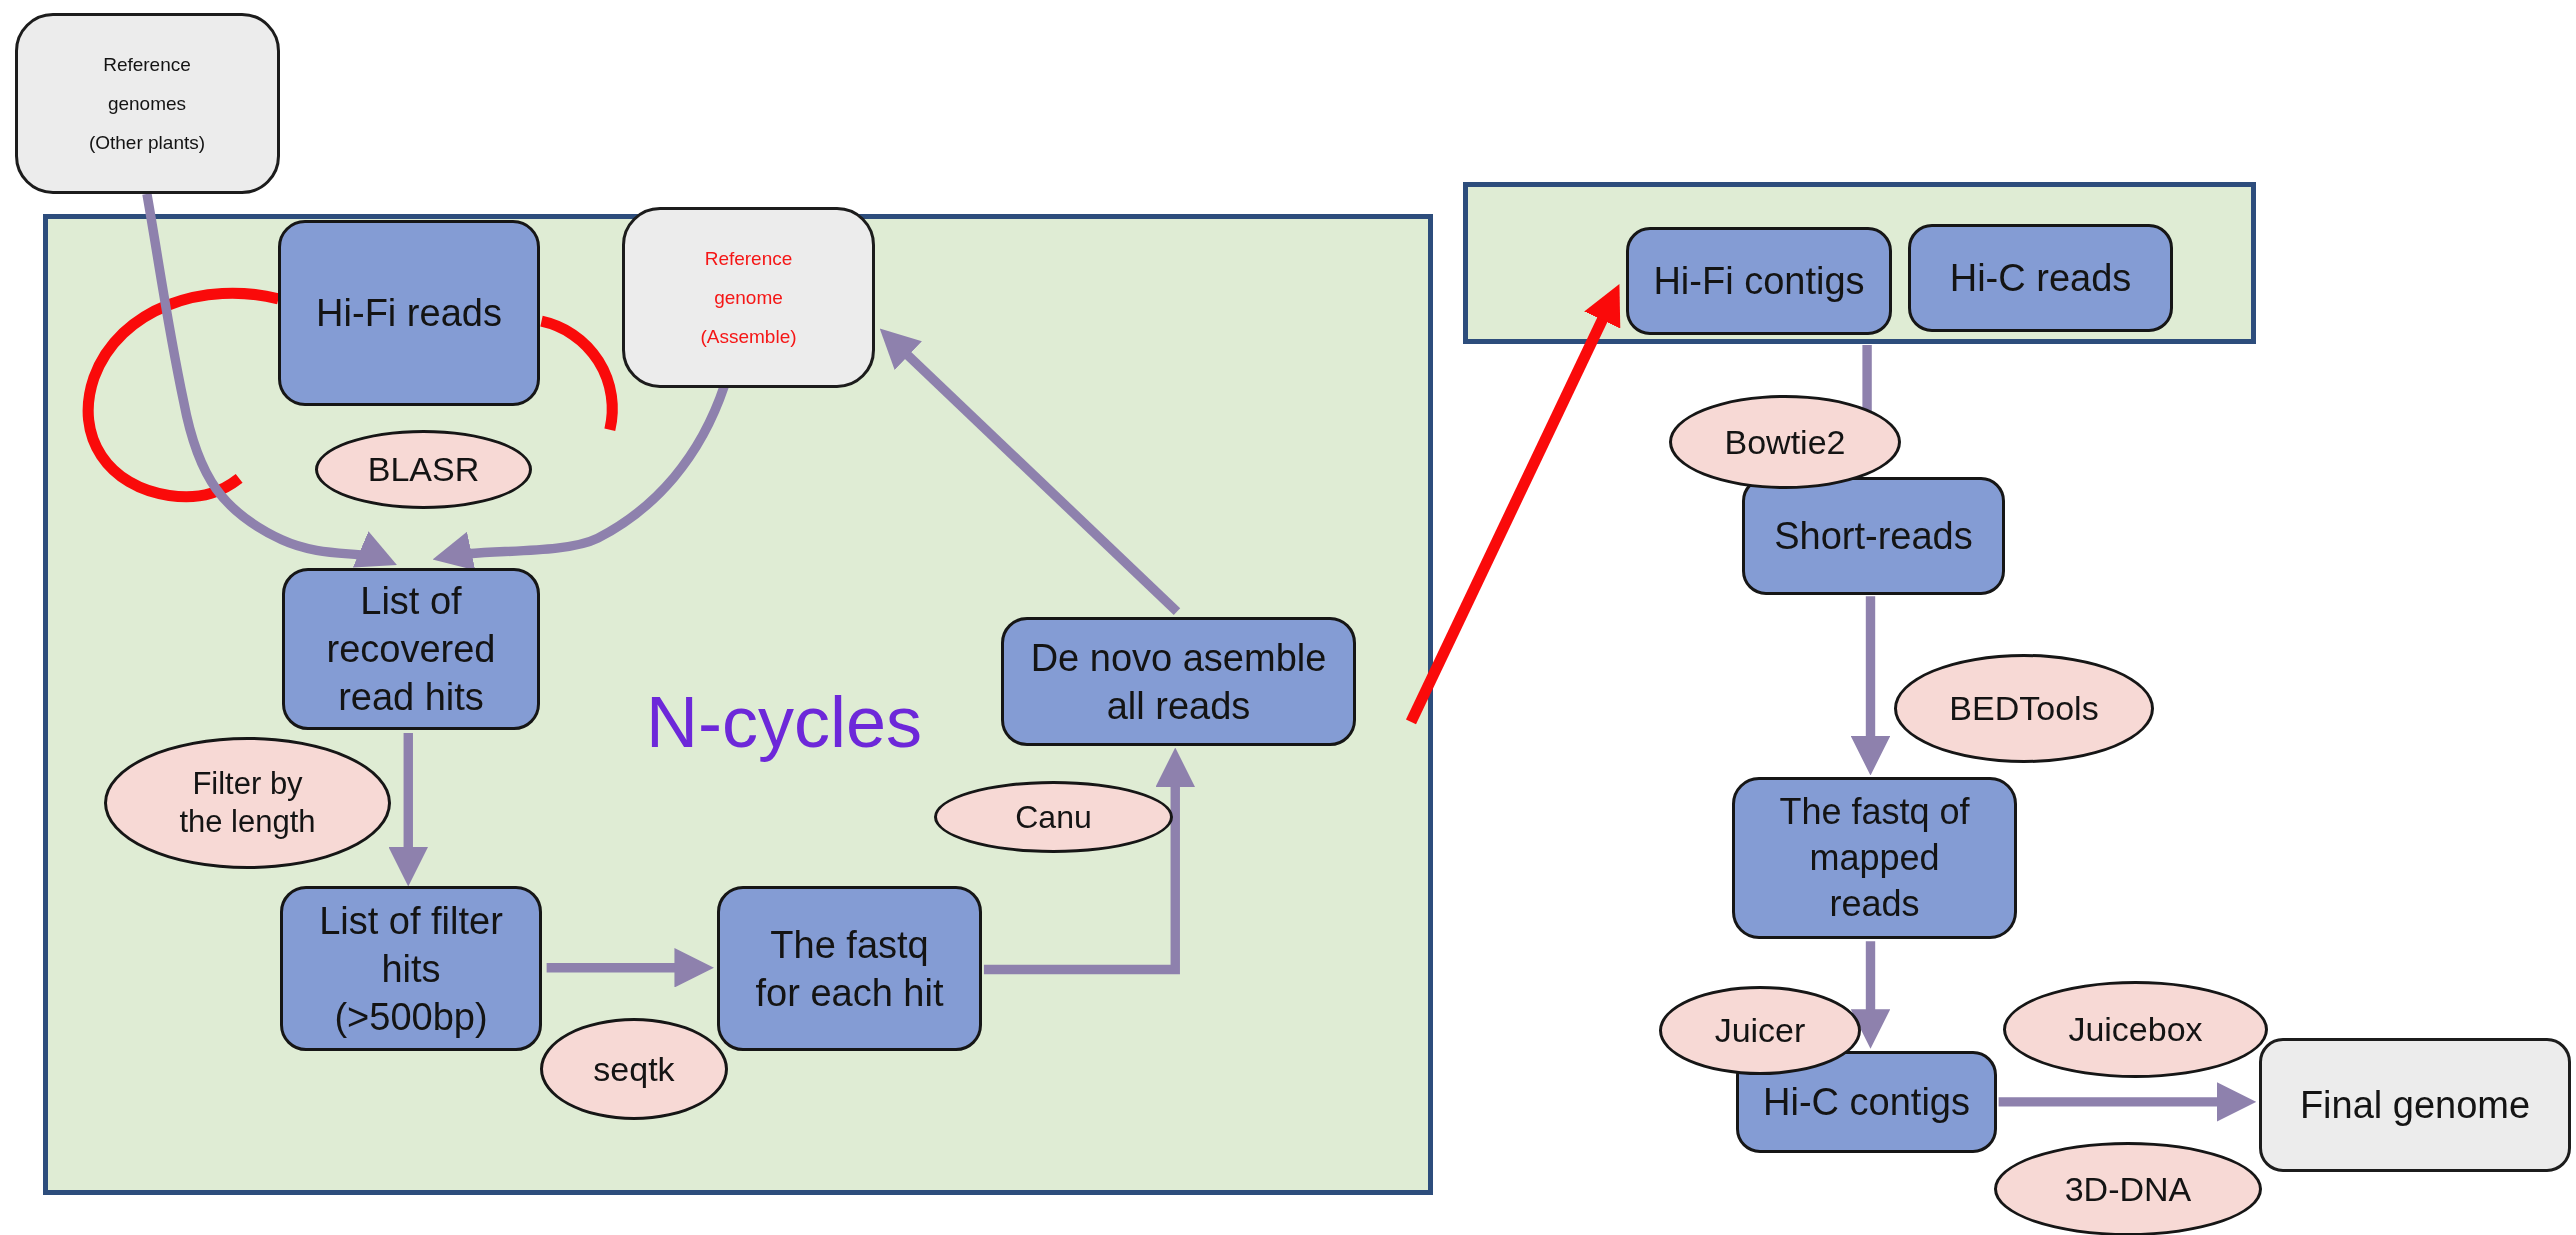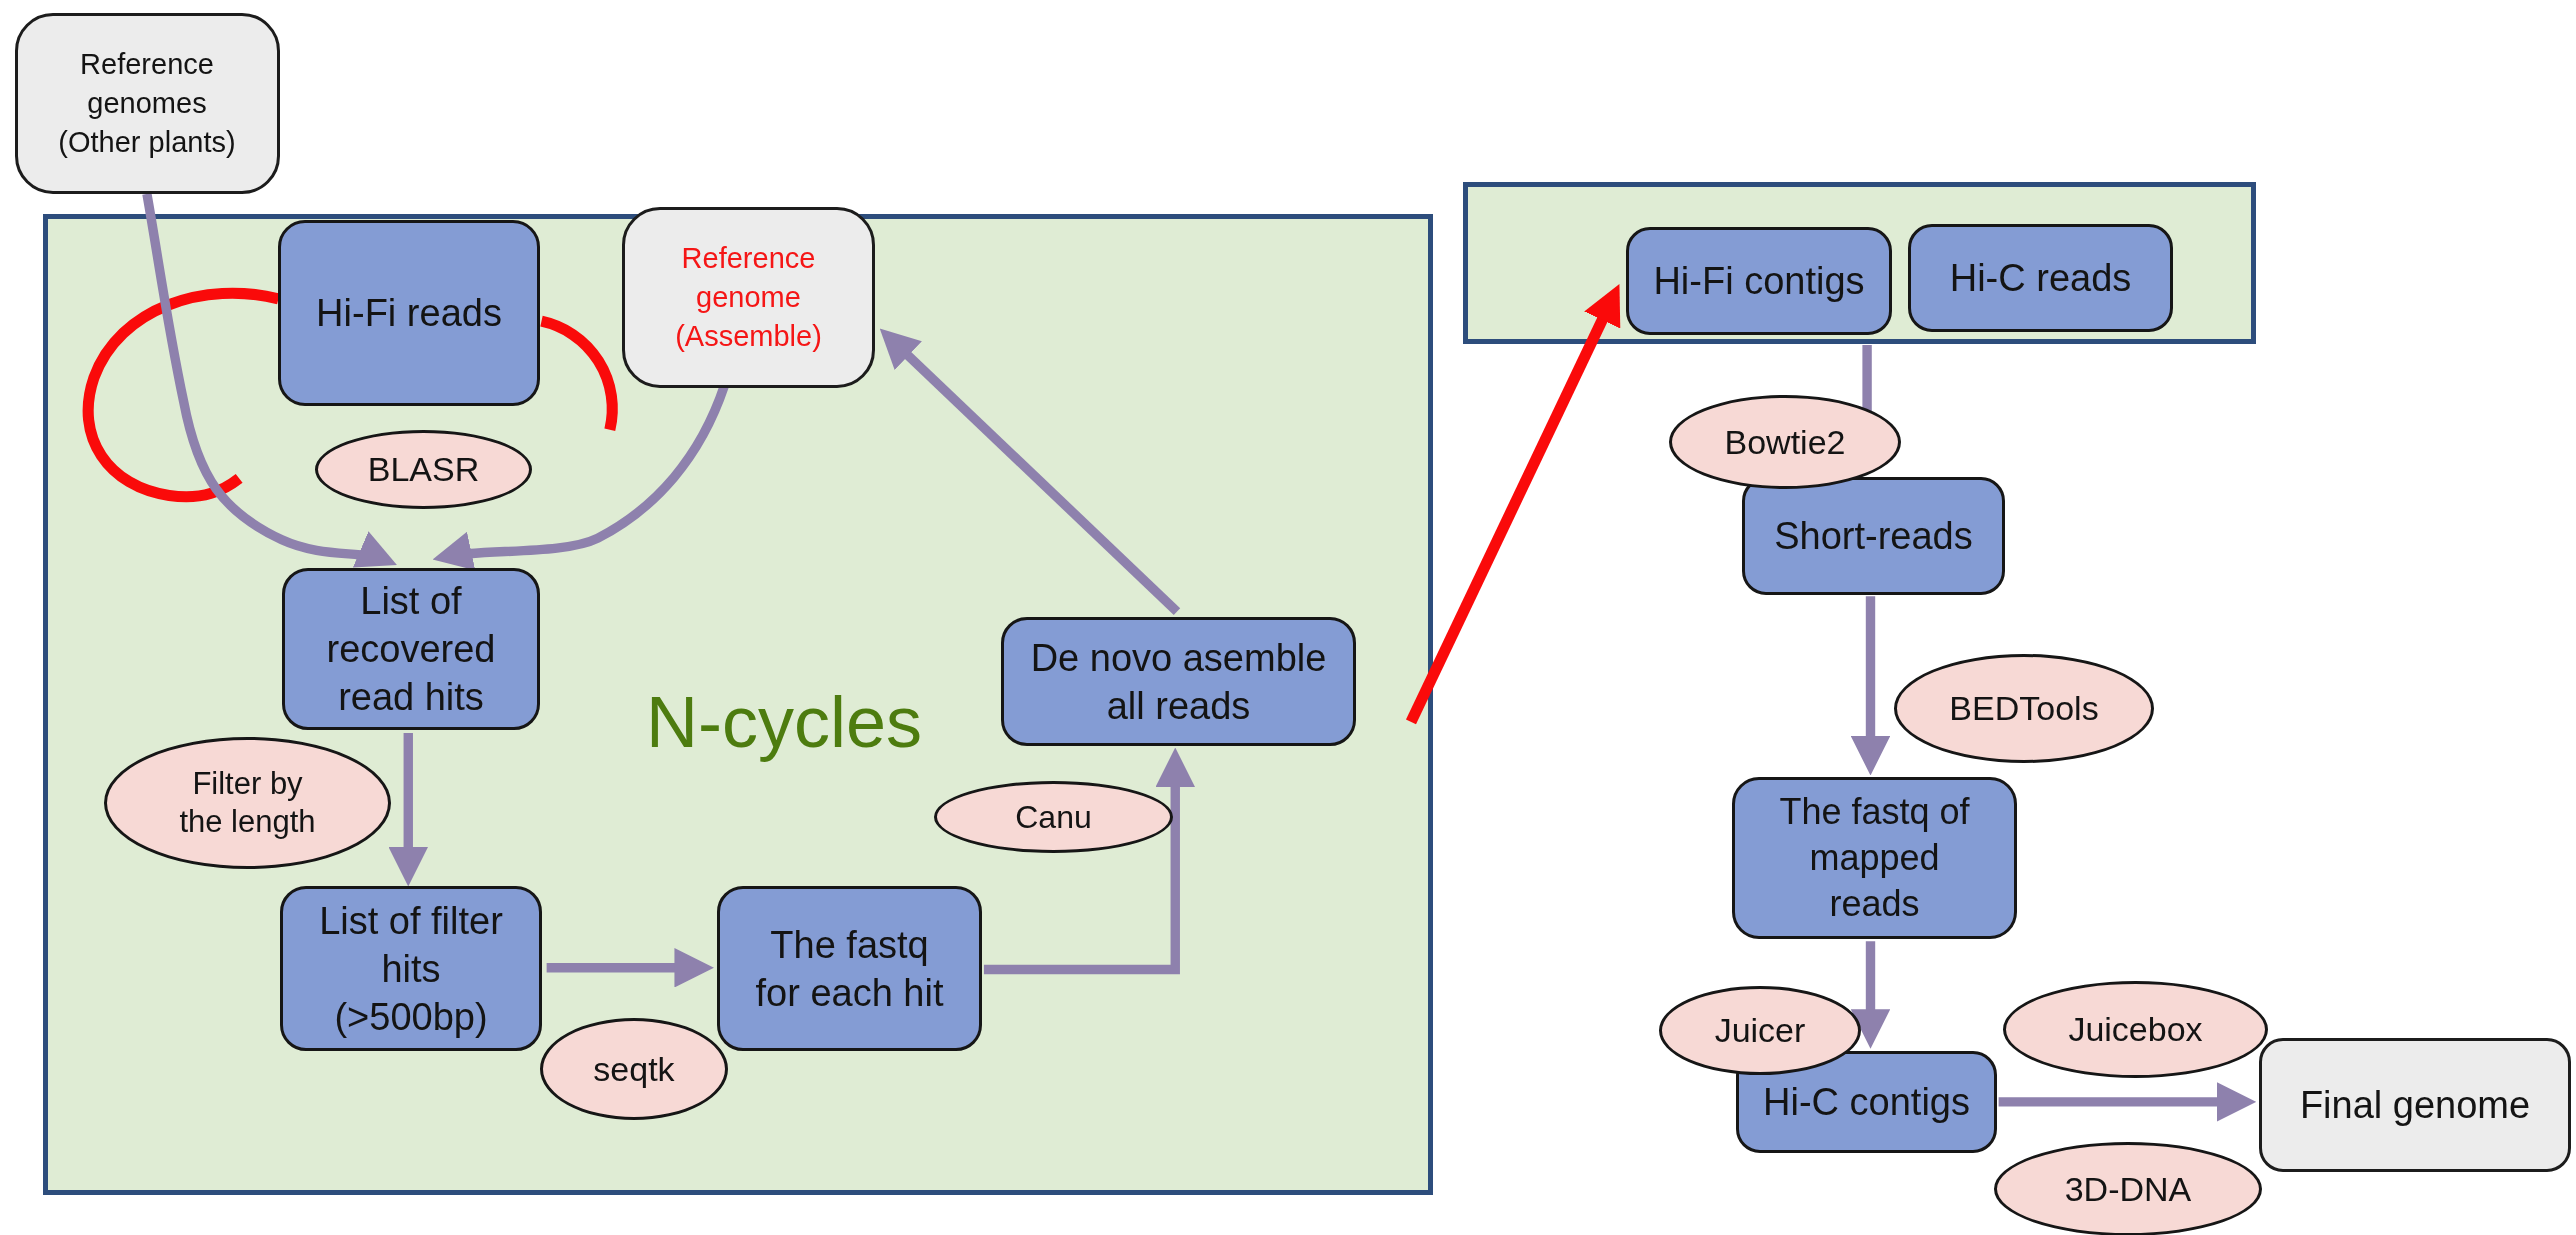--- a/index.html
+++ b/index.html
@@ -17,28 +17,28 @@
     position:absolute;box-sizing:border-box;z-index:3;
     display:flex;flex-direction:column;align-items:center;justify-content:center;
     text-align:center;color:var(--text-dark,#141414);line-height:1.25;
   }
   .blue{background:var(--process-fill,#849cd4);border:3.4px solid var(--process-border,#161616);}
   .grayb{background:var(--terminal-fill,#ececec);border:3.4px solid #1c1c1c;}
   .ellipse{
     background:var(--tool-fill,#f7d9d5);border:3.4px solid #161616;border-radius:50%;
   }
   .redtext{color:var(--assemble-text-red,#f51616);}
-  .f34{font-size:29px;line-height:39px;}
+  .f34{font-size:19px;line-height:39px;}
   .f36{font-size:31px;line-height:38px;}
   .f38{font-size:32px;}
   .f40{font-size:34px;}
   .f42{font-size:36px;line-height:46px;}
   .f44{font-size:38px;line-height:48px;}
   .cycle-label{
-    position:absolute;z-index:3;font-size:72px;color:#4d7c0f;
+    position:absolute;z-index:3;font-size:72px;color:#6d28d9;
     display:flex;align-items:center;justify-content:center;text-align:center;
   }
   .parrow{stroke:var(--arrow-purple,#8e81ad);stroke-width:11;fill:none;}
   .rline{stroke:var(--accent-red,#fa0a0a);stroke-width:13;fill:none;}
   .phead{fill:var(--arrow-purple,#8e81ad);}
   .rhead{fill:var(--accent-red,#fa0a0a);}
 </style>
 </head>
 <body>
 

